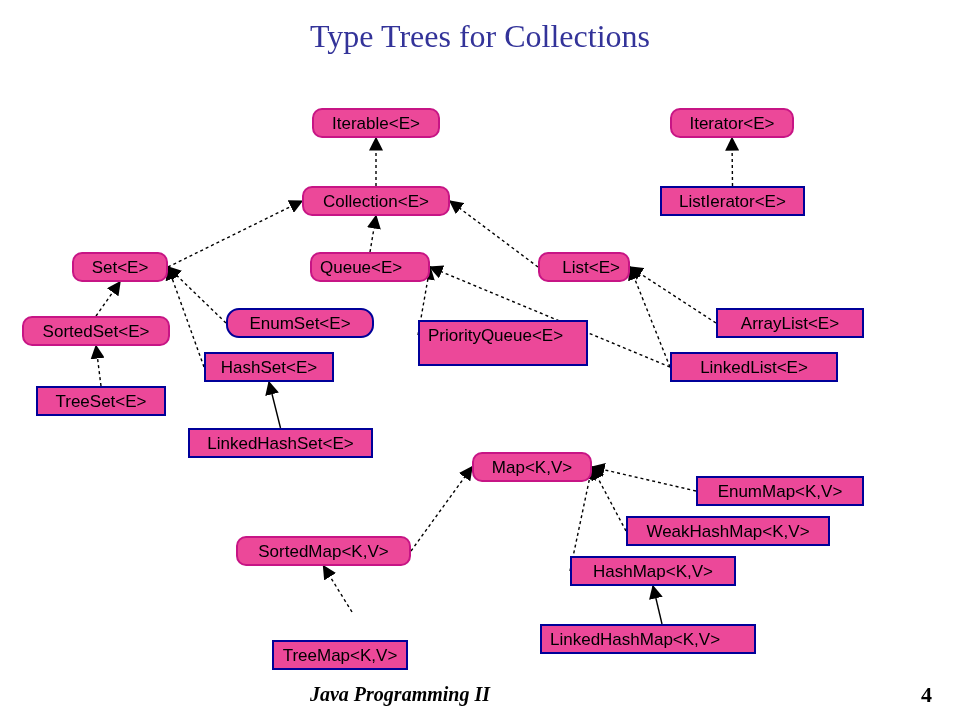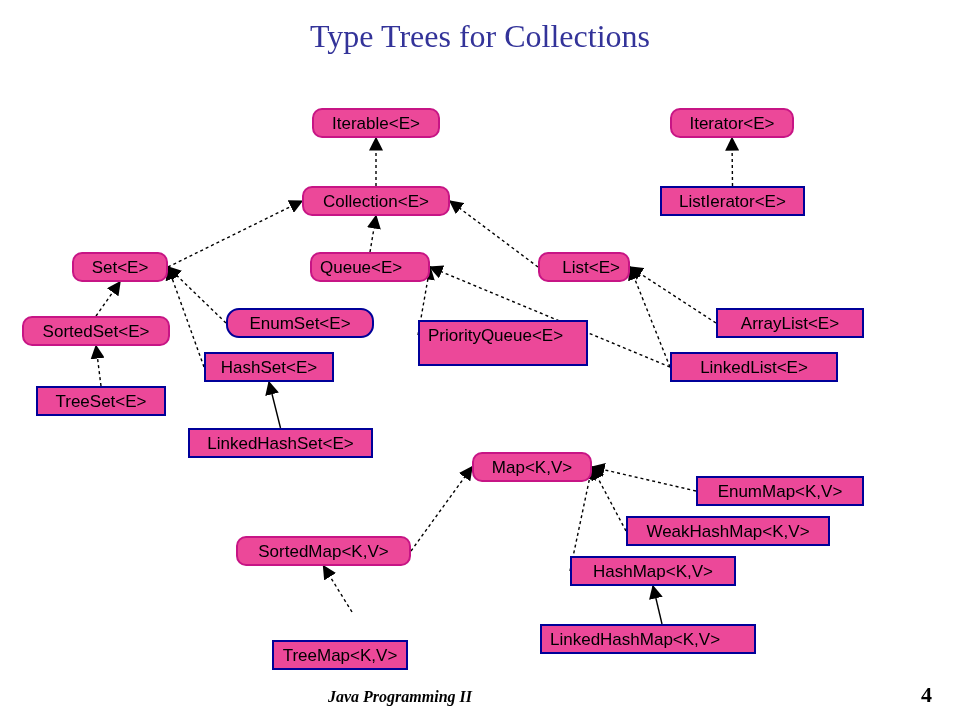--- a/index.html
+++ b/index.html
@@ -25,21 +25,21 @@
     font-size: 32px;
     color: #333399;
     font-family: "Times New Roman", Times, serif;
   }
   .footer {
     position: absolute;
     bottom: 14px;
     left: 0;
     width: 800px;
     text-align: center;
-    font-size: 16px;
+    font-size: 20px;
     font-weight: bold;
     font-style: italic;
     font-family: "Times New Roman", Times, serif;
   }
   .pagenum {
     position: absolute;
     bottom: 12px;
     right: 28px;
     font-size: 22px;
     font-weight: bold;

